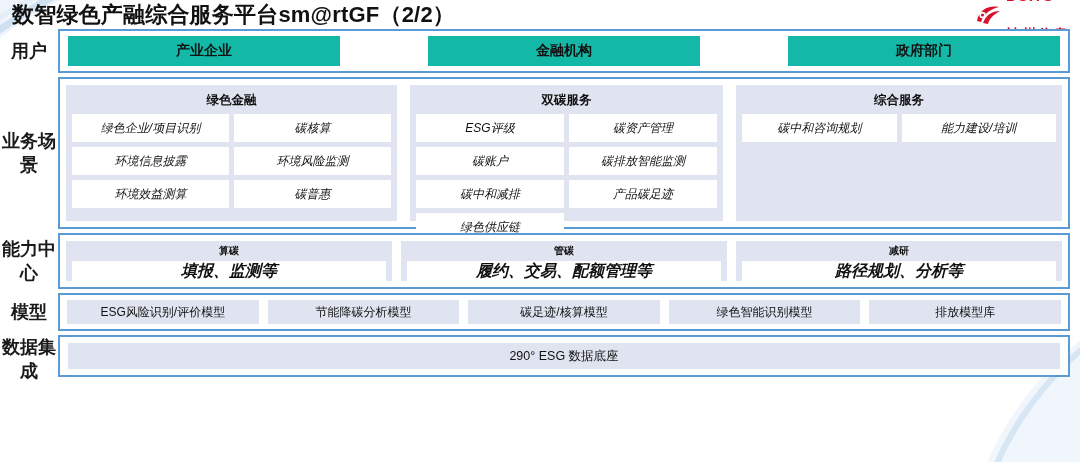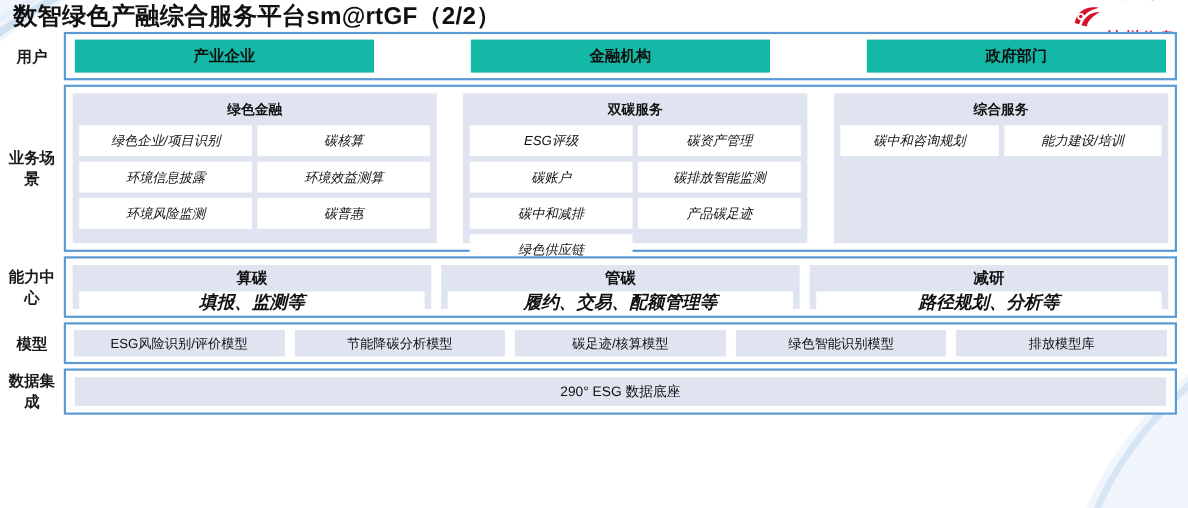--- a/index.html
+++ b/index.html
@@ -42,21 +42,21 @@
     box-sizing:border-box;
   }
   .row{
     display:flex;align-items:stretch;
     margin-bottom:4px;
   }
   .row-label{
     width:58px;flex:0 0 58px;
     display:flex;align-items:center;justify-content:center;
     text-align:center;
-    font-size:14px;font-weight:bold;color:#1a1a1a;
+    font-size:18px;font-weight:bold;color:#1a1a1a;
     line-height:1.35;
     padding:0 2px;box-sizing:border-box;
   }
   .row-body{
     flex:1 1 auto;
     border:2px solid #5b9bd5;
     background:#ffffff;
     box-sizing:border-box;
     padding:6px;
     display:flex;
@@ -69,21 +69,21 @@
     height:100%;
     display:flex;align-items:center;justify-content:center;
     font-size:14px;font-weight:bold;color:#111;
     box-sizing:border-box;
   }
   .uw-0{width:272px;}
   .uw-1{width:272px;}
   .uw-2{width:272px;}
 
   
-  .row-biz .row-body{height:152px;gap:24px;padding:6px;}
+  .row-biz .row-body{height:152px;gap:13px;padding:6px;}
   .biz-group{
     background:#dfe4f0;
     box-sizing:border-box;
     padding:5px 6px 6px 6px;
     display:flex;flex-direction:column;
   }
   .bg-0{flex:0 0 331px;}
   .bg-1{flex:0 0 313px;}
   .bg-2{flex:1 1 auto;}
   .biz-title{
@@ -106,21 +106,21 @@
 
   
   .row-cap .row-body{height:56px;gap:9px;padding:6px;}
   .cap-group{
     flex:1 1 0;
     background:#dfe4f0;
     box-sizing:border-box;
     padding:3px 6px 5px 6px;
     display:flex;flex-direction:column;
   }
-  .cap-title{text-align:center;font-size:14px;font-weight:bold;color:#111;padding-bottom:3px;}
+  .cap-title{text-align:center;font-size:10px;font-weight:bold;color:#111;padding-bottom:3px;}
   .cap-sub{
     background:#ffffff;flex:1 1 auto;
     display:flex;align-items:center;justify-content:center;
     font-size:16px;font-style:italic;font-weight:bold;color:#111;
   }
 
   
   .row-model .row-body{height:38px;align-items:center;gap:9px;padding:5px 7px;}
   .model-chip{
     flex:1 1 0;height:100%;
@@ -188,22 +188,22 @@
   <div class="row row-biz">
     <div class="row-label">业务场景</div>
     <div class="row-body">
 
       <div class="biz-group bg-0">
         <div class="biz-title">绿色金融</div>
         <div class="biz-items">
           <div class="biz-item">绿色企业/项目识别</div>
           <div class="biz-item">碳核算</div>
           <div class="biz-item">环境信息披露</div>
+          <div class="biz-item">环境风险监测</div>
           <div class="biz-item">环境效益测算</div>
-          <div class="biz-item">环境风险监测</div>
           <div class="biz-item">碳普惠</div>
         </div>
       </div>
 
       <div class="biz-group bg-1">
         <div class="biz-title">双碳服务</div>
         <div class="biz-items">
           <div class="biz-item">ESG评级</div>
           <div class="biz-item">碳资产管理</div>
           <div class="biz-item">碳账户</div>

